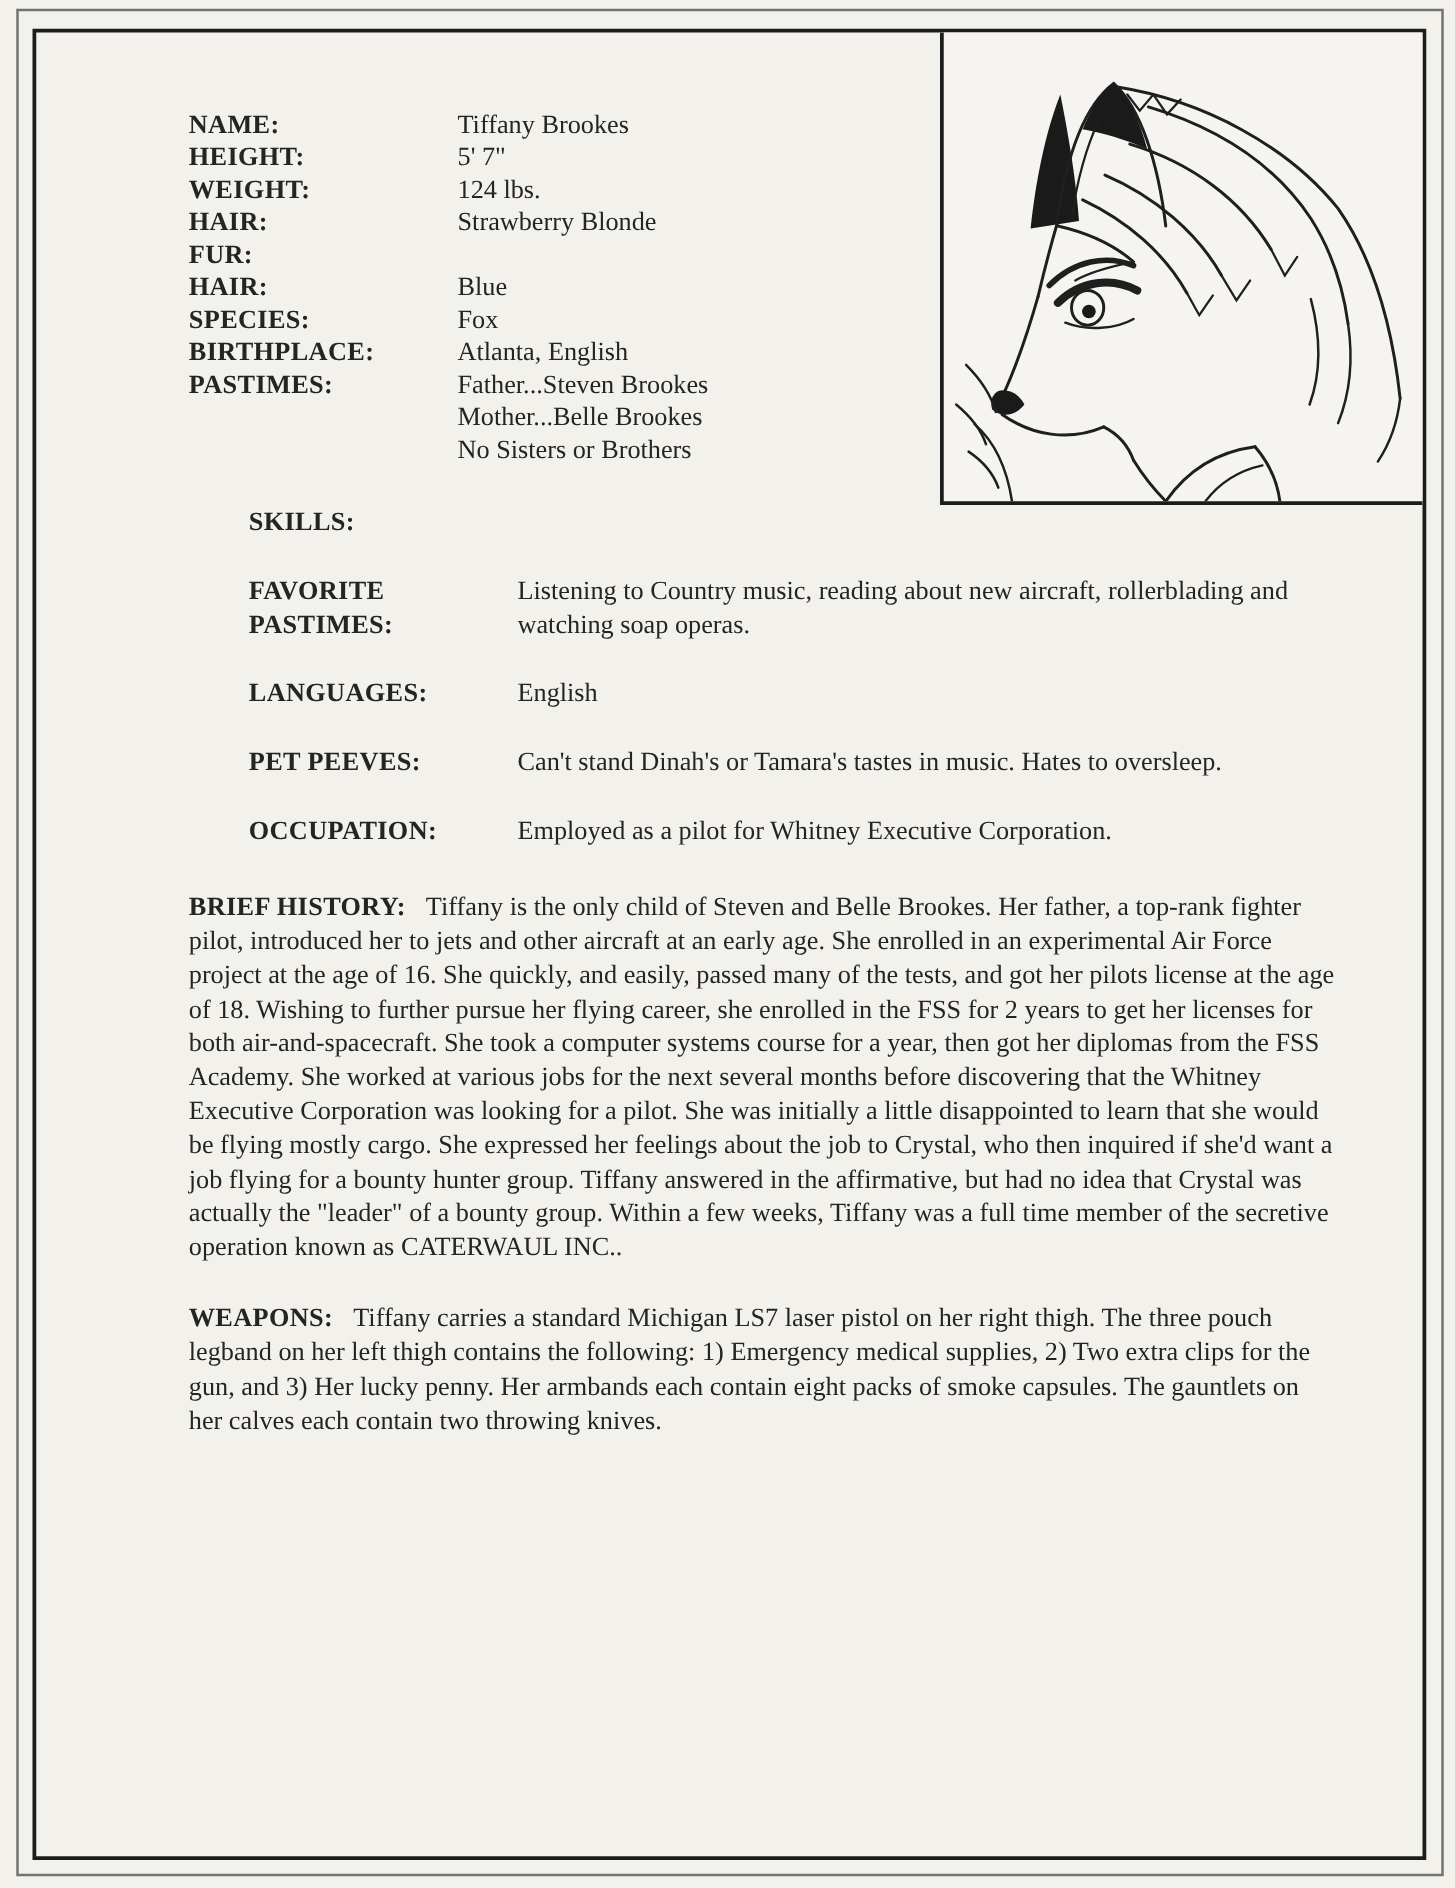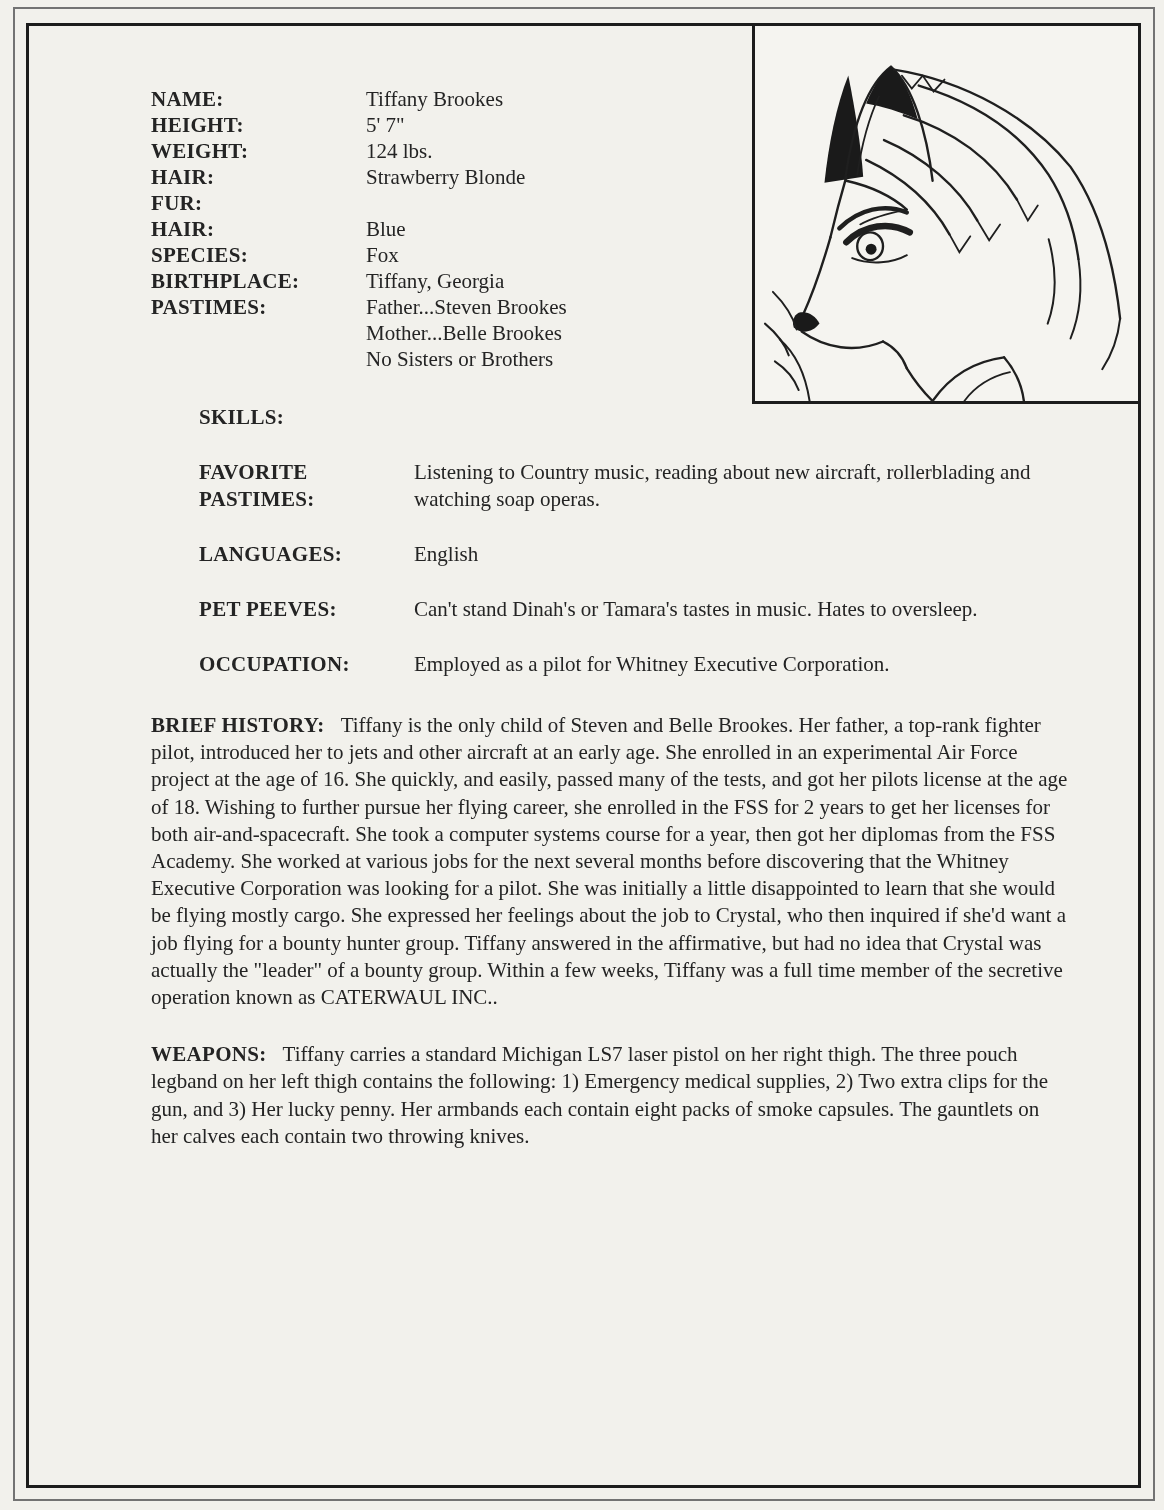--- a/index.html
+++ b/index.html
@@ -142,21 +142,21 @@
           <div class="frow">
             <span class="flabel">HAIR:</span>
             <span class="fvalue">Blue</span>
           </div>
           <div class="frow">
             <span class="flabel">SPECIES:</span>
             <span class="fvalue">Fox</span>
           </div>
           <div class="frow">
             <span class="flabel">BIRTHPLACE:</span>
-            <span class="fvalue">Tiffany, Georgia</span>
+            <span class="fvalue">Atlanta, English</span>
           </div>
           <div class="frow">
             <span class="flabel">PASTIMES:</span>
             <span class="fvalue">Father...Steven Brookes</span>
           </div>
           <div class="frow cont">
             <span class="flabel"></span>
             <span class="fvalue">Mother...Belle Brookes</span>
           </div>
           <div class="frow cont">

